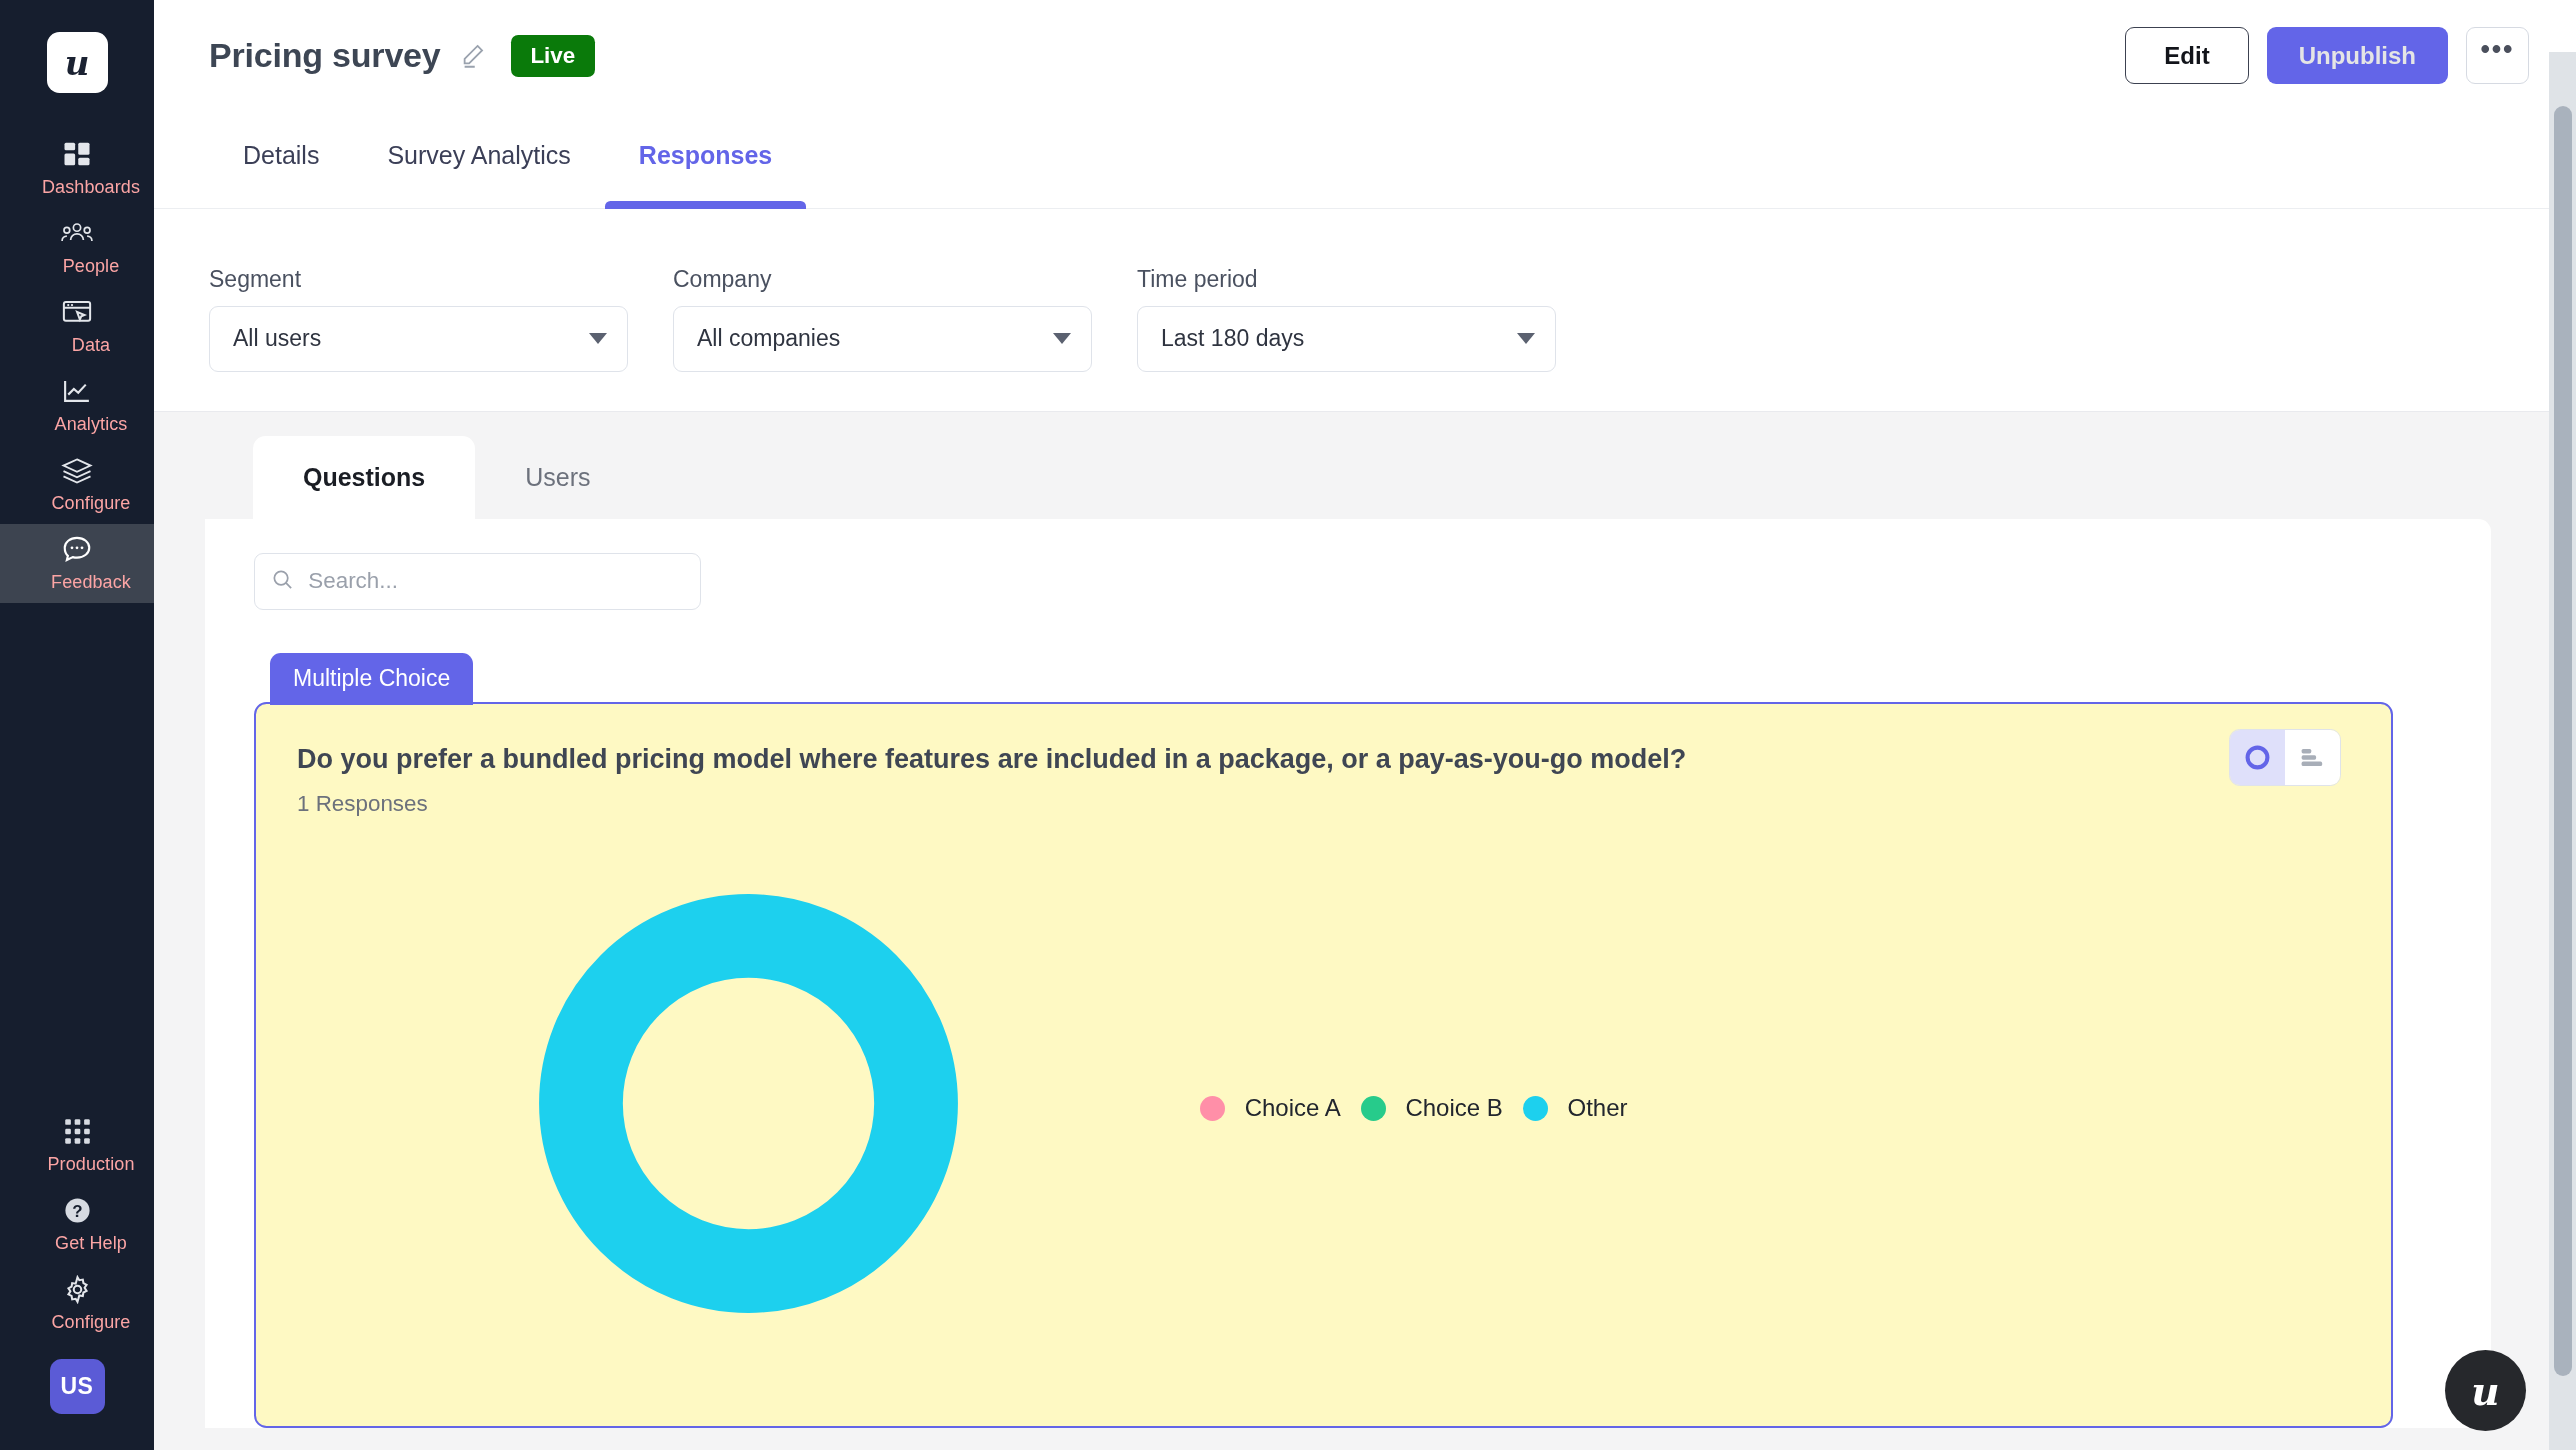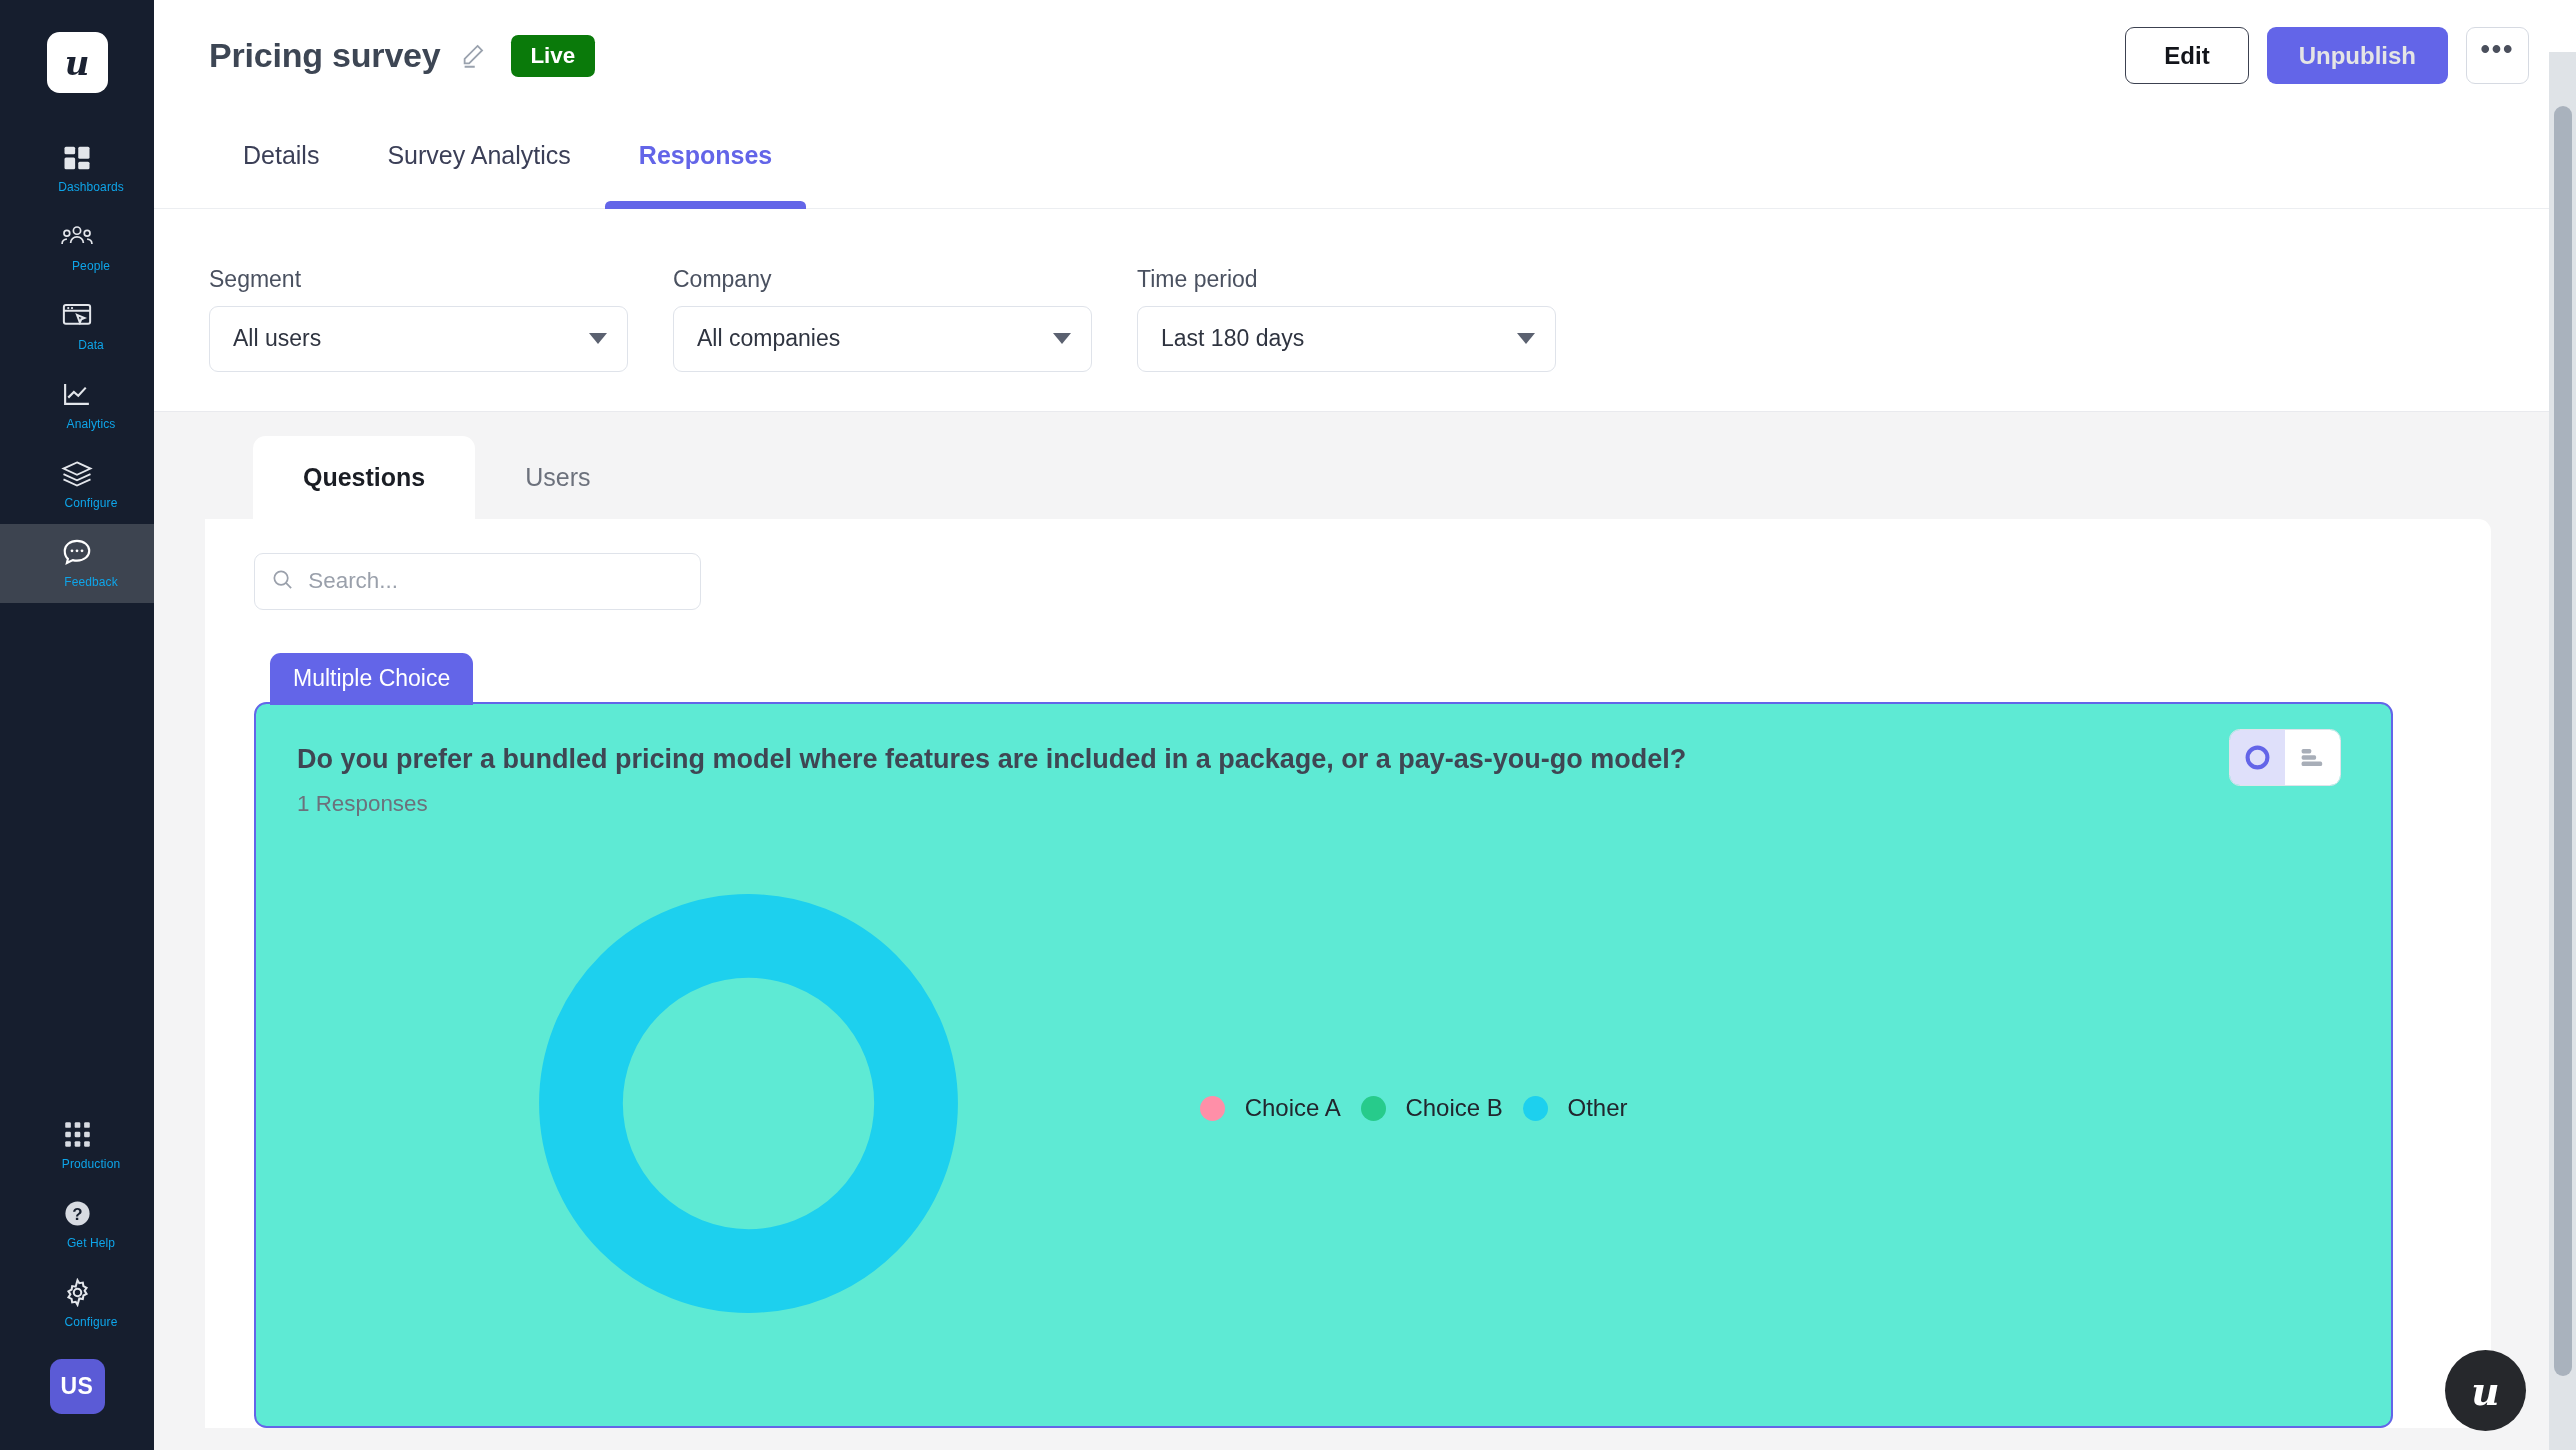--- a/index.html
+++ b/index.html
@@ -26,21 +26,21 @@
     font-size: 34px; font-style: italic; font-weight: 700;
     line-height: 1;
   }
   .nav-group { margin-top: 36px; width: 100%; }
   .nav-item {
     width: 100%; height: 79px;
     display: flex; flex-direction: column; align-items: center; justify-content: center;
     gap: 7.2px; cursor: pointer;
   }
   .nav-item.active { background: #3d4450; }
-  .nav-label { color: #0ea5e9; font-size: 12px; letter-spacing: 0.1px; margin-left: 28px; }
+  .nav-label { color: #fca5a5; font-size: 18px; letter-spacing: 0.1px; margin-left: 28px; }
   .nav-icon { width: 34px; height: 30px; display: flex; align-items: center; justify-content: center; }
   .nav-icon svg { display: block; }
   .sidebar-bottom { margin-top: auto; width: 100%; padding-bottom: 37px; }
   .avatar-tile {
     width: 55px; height: 55px; margin: 16px auto 0;
     background: #5b5bd6; border-radius: 11.6px;
     display: flex; align-items: center; justify-content: center;
     color: #fff; font-size: 23px; font-weight: 700; letter-spacing: 0.4px;
   }
 
@@ -126,21 +126,21 @@
 
   .qwrap { margin: 43px 0 0 49px; position: relative; }
   .type-badge {
     display: inline-block; background: #6365e8; color: #fff;
     font-size: 23px; padding: 12.5px 23px; border-radius: 10.7px 10.7px 0 0;
     position: relative; z-index: 2; margin-left: 16px;
   }
   .qcard {
     border: 2.7px solid #6365e8; border-radius: 12.5px;
     margin-right: 98px; margin-top: -2.7px;
-    padding: 38px 41px 54px 41px; position: relative; background: #5eead4;
+    padding: 38px 41px 54px 41px; position: relative; background: #fef9c3;
     min-height: 716px;
   }
   .qtext { font-size: 27px; font-weight: 700; color: #3f4653; line-height: 1.3; max-width: 1923px; }
   .qcount { font-size: 22.4px; color: #6c717c; margin-top: 14.3px; }
 
   .chart-toggle {
     position: absolute; right: 50px; top: 25px;
     display: flex; border: 1.8px solid #dfe3ea; border-radius: 10.7px; overflow: hidden;
   }
   .toggle-btn {

